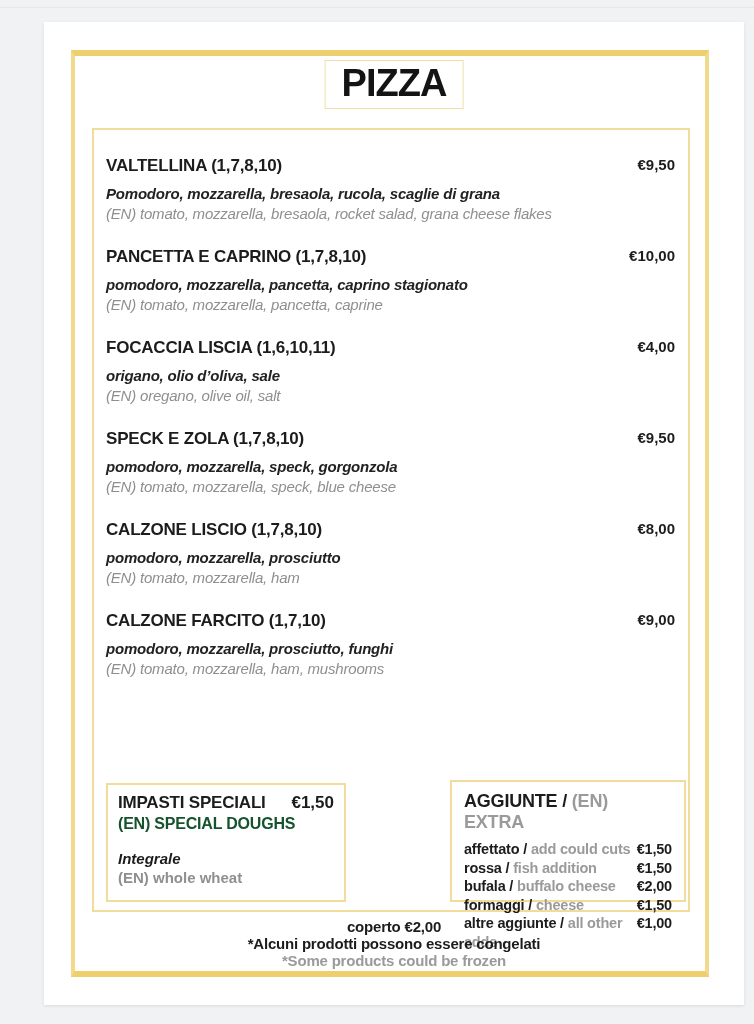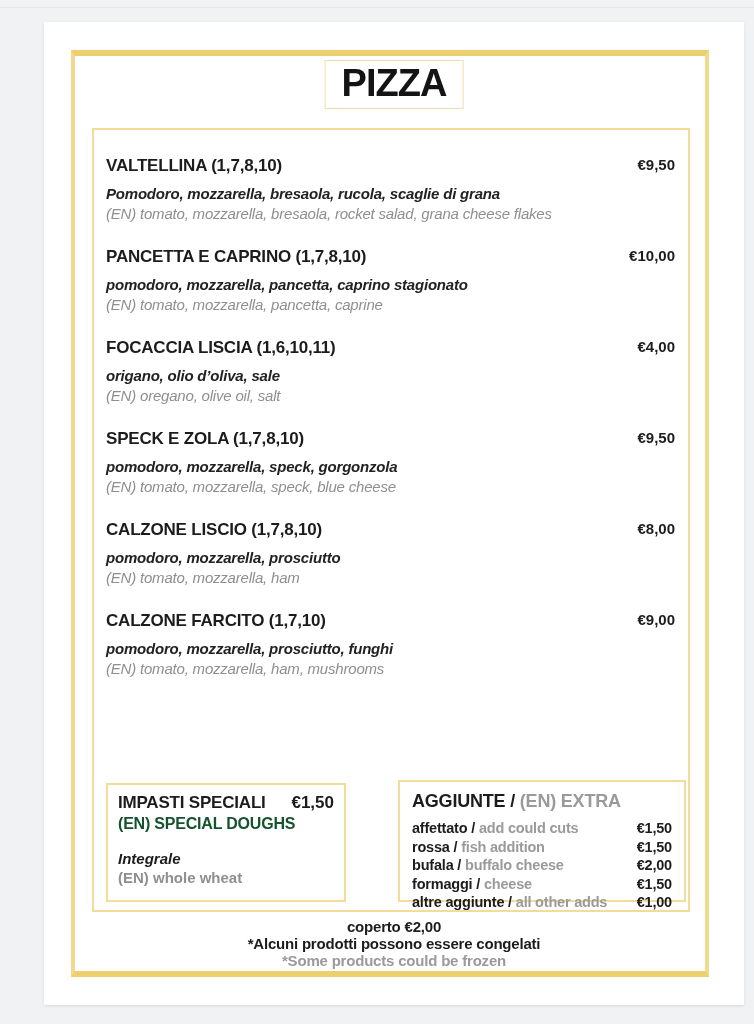--- a/index.html
+++ b/index.html
@@ -67,21 +67,21 @@
     padding:8px 10px 0 10px;
     background:#fff;
   }
   .doughs-head { display:flex; justify-content:space-between; align-items:baseline; }
   .doughs-title { font-size:17px; font-weight:700; letter-spacing:-0.2px; }
   .doughs-price { font-size:17px; font-weight:700; }
   .doughs-sub { margin-top:2px; font-size:16px; font-weight:700; letter-spacing:-0.2px; color:#14532d; }
   .doughs-opt-it { margin-top:17px; font-size:15px; font-weight:700; font-style:italic; }
   .doughs-opt-en { margin-top:2px; font-size:15px; font-weight:700; color:#8f8f8f; }
   .extras-box {
-    position:absolute; right:2px; bottom:8px; width:288px; height:122px;
+    position:absolute; right:2px; bottom:8px; width:236px; height:122px;
     border:2px solid #f1dc9a;
     padding:9px 12px 0 12px;
     background:#fff;
   }
   .extras-head { font-size:18px; margin-bottom:7px; letter-spacing:-0.2px; }
   .extras-head .it { font-weight:700; color:#1c1c1c; }
   .extras-head .en { font-weight:700; color:#9a9a9a; }
   .extra-row {
     display:flex; justify-content:space-between; align-items:baseline;
     line-height:18.5px; font-size:14.5px; letter-spacing:-0.2px;

